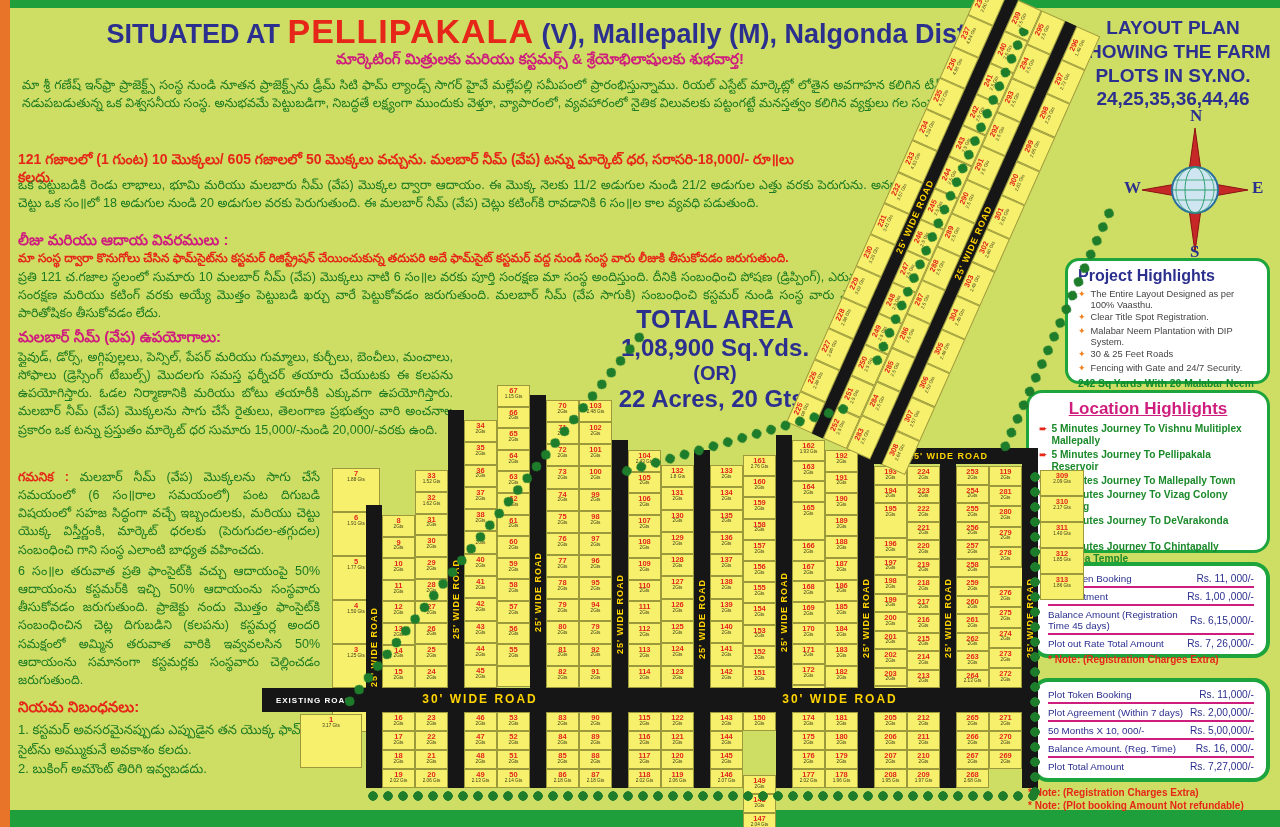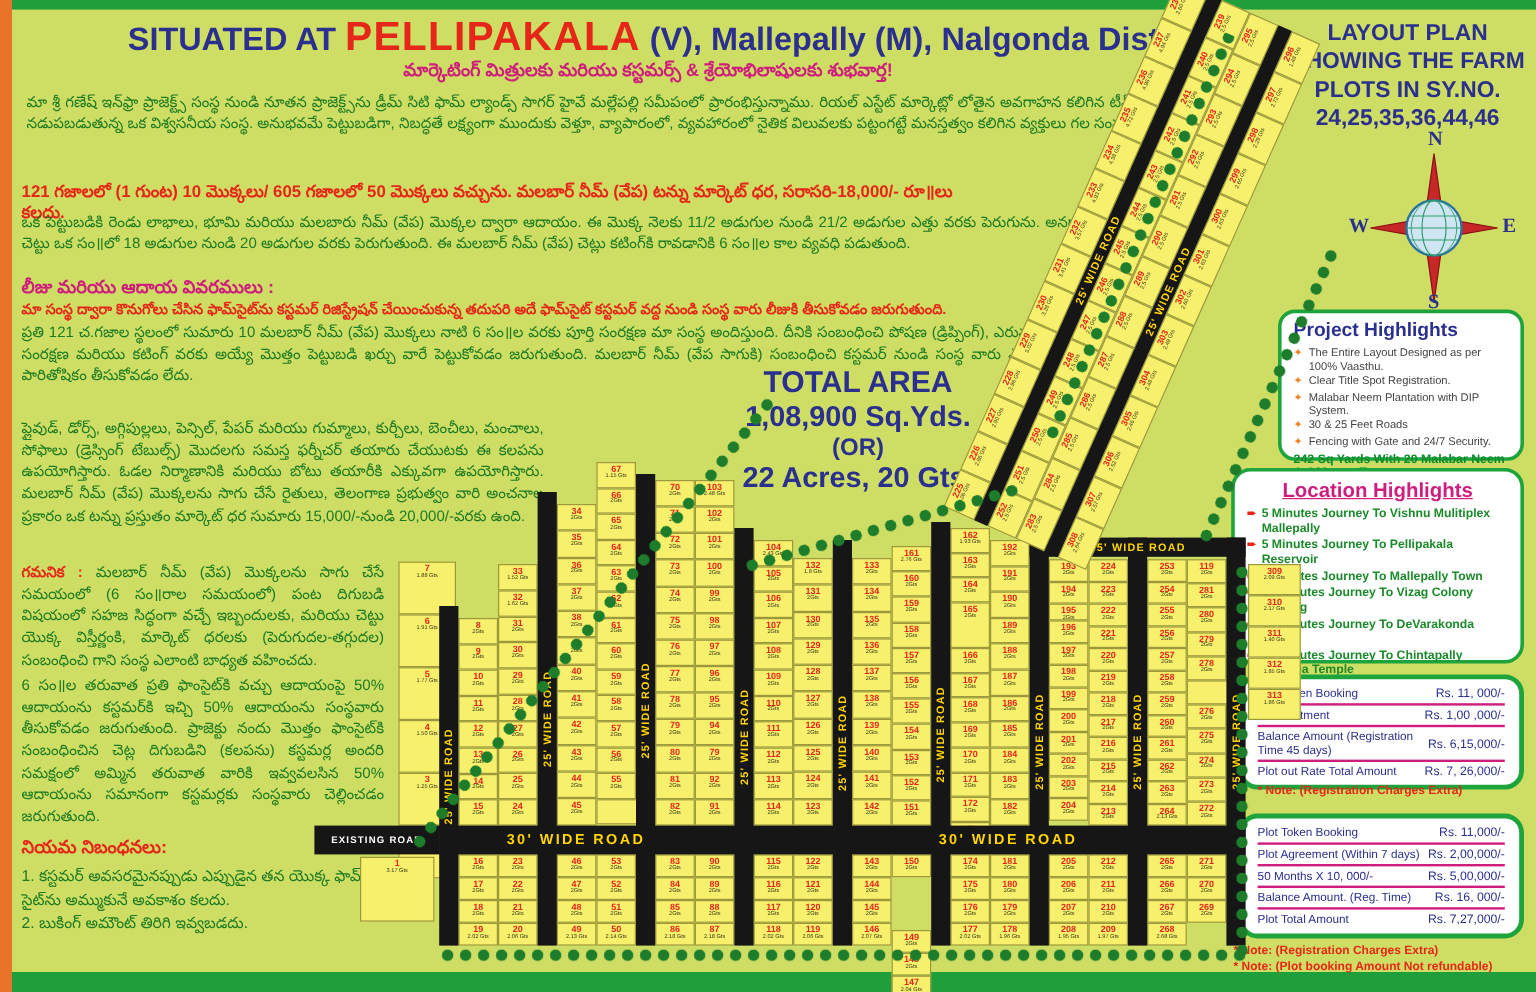--- a/index.html
+++ b/index.html
@@ -94,20 +94,21 @@
     <span class="t-navy">SITUATED AT </span><span class="t-red">PELLIPAKALA</span><span class="t-navy"> (V), Mallepally (M), Nalgonda Dist.</span>
   </div>
   <div class="abs" id="subtitle">మార్కెటింగ్ మిత్రులకు మరియు కస్టమర్స్ &amp; శ్రేయోభిలాషులకు శుభవార్త!</div>
 
   <div class="abs tel" id="p1">మా శ్రీ గణేష్ ఇన్‌ఫ్రా ప్రాజెక్ట్స్ సంస్థ నుండి నూతన ప్రాజెక్ట్స్‌ను డ్రీమ్ సిటి ఫామ్ ల్యాండ్స్ సాగర్ హైవే మల్లేపల్లి సమీపంలో ప్రారంభిస్తున్నాము. రియల్ ఎస్టేట్ మార్కెట్లో లోతైన అవగాహన కలిగిన టీమ్ ద్వారా నడుపబడుతున్న ఒక విశ్వసనీయ సంస్థ. అనుభవమే పెట్టుబడిగా, నిబద్ధతే లక్ష్యంగా ముందుకు వెళ్తూ, వ్యాపారంలో, వ్యవహారంలో నైతిక విలువలకు పట్టంగట్టే మనస్తత్వం కలిగిన వ్యక్తులు గల సంస్థ ఇది.</div>
   <div class="abs" id="headline">121 గజాలలో (1 గుంట) 10 మొక్కలు/ 605 గజాలలో 50 మొక్కలు వచ్చును. మలబార్ నీమ్ (వేప) టన్ను మార్కెట్ ధర, సరాసరి-18,000/- రూ॥లు కలదు.</div>
   <div class="abs tel" id="p2">ఒక పెట్టుబడికి రెండు లాభాలు, భూమి మరియు మలబారు నీమ్ (వేప) మొక్కల ద్వారా ఆదాయం. ఈ మొక్క నెలకు 11/2 అడుగుల నుండి 21/2 అడుగుల ఎత్తు వరకు పెరుగును. అనగా ఈ చెట్టు ఒక సం॥లో 18 అడుగుల నుండి 20 అడుగుల వరకు పెరుగుతుంది. ఈ మలబార్ నీమ్ (వేప) చెట్లు కటింగ్‌కి రావడానికి 6 సం॥ల కాల వ్యవధి పడుతుంది.</div>
   <div class="abs" id="lease-sub">మా సంస్థ ద్వారా కొనుగోలు చేసిన ఫామ్‌సైట్‌ను కస్టమర్ రిజిస్ట్రేషన్ చేయించుకున్న తదుపరి అదే ఫామ్‌సైట్ కస్టమర్ వద్ద నుండి సంస్థ వారు లీజుకి తీసుకోవడం జరుగుతుంది.</div>
   <div class="abs tel-mag" id="lease-head">లీజు మరియు ఆదాయ వివరములు :</div>
   <div class="abs tel" id="lease-p">ప్రతి 121 చ.గజాల స్థలంలో సుమారు 10 మలబార్ నీమ్ (వేప) మొక్కలు నాటి 6 సం॥ల వరకు పూర్తి సంరక్షణ మా సంస్థ అందిస్తుంది. దీనికి సంబంధించి పోషణ (డ్రిప్పింగ్), ఎరువులు, సంరక్షణ మరియు కటింగ్ వరకు అయ్యే మొత్తం పెట్టుబడి ఖర్చు వారే పెట్టుకోవడం జరుగుతుంది. మలబార్ నీమ్ (వేప సాగుకి) సంబంధించి కస్టమర్ నుండి సంస్థ వారు ఎలాంటి పారితోషికం తీసుకోవడం లేదు.</div>
+  <div class="abs tel-mag" id="uses-head">మలబార్ నీమ్ (వేప) ఉపయోగాలు:</div>
   <div class="abs tel" id="uses-p">ప్లైవుడ్, డోర్స్, అగ్గిపుల్లలు, పెన్సిల్, పేపర్ మరియు గుమ్మాలు, కుర్చీలు, బెంచీలు, మంచాలు, సోఫాలు (డ్రెస్సింగ్ టేబుల్స్) మొదలగు సమస్త ఫర్నీచర్ తయారు చేయుటకు ఈ కలపను ఉపయోగిస్తారు. ఓడల నిర్మాణానికి మరియు బోటు తయారీకి ఎక్కువగా ఉపయోగిస్తారు. మలబార్ నీమ్ (వేప) మొక్కలను సాగు చేసే రైతులు, తెలంగాణ ప్రభుత్వం వారి అంచనాల ప్రకారం ఒక టన్ను ప్రస్తుతం మార్కెట్ ధర సుమారు 15,000/-నుండి 20,000/-వరకు ఉంది.</div>
   <div class="abs tel" id="gam-p">
     <span class="tel-red">గమనిక :</span>
     <span>మలబార్ నీమ్ (వేప) మొక్కలను సాగు చేసే సమయంలో (6 సం॥రాల సమయంలో) పంట దిగుబడి విషయంలో సహజ సిద్ధంగా వచ్చే ఇబ్బందులకు, మరియు చెట్టు యొక్క విస్తీర్ణంకి, మార్కెట్ ధరలకు (పెరుగుదల-తగ్గుదల) సంబంధించి గాని సంస్థ ఎలాంటి బాధ్యత వహించదు.</span>
   </div>
   <div class="abs tel" id="income-p">6 సం॥ల తరువాత ప్రతి ఫాంసైట్‌కి వచ్చు ఆదాయంపై 50% ఆదాయంను కస్టమర్‌కి ఇచ్చి 50% ఆదాయంను సంస్థవారు తీసుకోవడం జరుగుతుంది. ప్రాజెక్టు నందు మొత్తం ఫాంసైట్‌కి సంబంధించిన చెట్ల దిగుబడిని (కలపను) కస్టమర్ల అందరి సమక్షంలో అమ్మిన తరువాత వారికి ఇవ్వవలసిన 50% ఆదాయంను సమానంగా కస్టమర్లకు సంస్థవారు చెల్లించడం జరుగుతుంది.</div>
   <div class="abs tel-mag" id="terms-head" style="color:#e62619;">నియమ నిబంధనలు:</div>
   <div class="abs" id="terms">
       <div class="titem">1. కస్టమర్ అవసరమైనప్పుడు ఎప్పుడైన తన యొక్క ఫామ్ సైట్‌ను అమ్ముకునే అవకాశం కలదు.</div>
       <div class="titem">2. బుకింగ్ అమౌంట్ తిరిగి ఇవ్వబడదు.</div>
@@ -823,21 +824,21 @@
       </div>
       <div class="pcol" style="left: 874px; top: 466px; width: 33px;">
         <div class="cell" style="height: 18.5px;">
           <div class="pnum">193</div>
           <div class="parea">2Gts</div>
         </div>
         <div class="cell" style="height: 18.5px;">
           <div class="pnum">194</div>
           <div class="parea">2Gts</div>
         </div>
-        <div class="cell" style="height: 14px;">
+        <div class="cell" style="height: 35px;">
           <div class="pnum">195</div>
           <div class="parea">2Gts</div>
         </div>
         <div class="cell" style="height: 18.5px;">
           <div class="pnum">196</div>
           <div class="parea">2Gts</div>
         </div>
         <div class="cell" style="height: 18.5px;">
           <div class="pnum">197</div>
           <div class="parea">2Gts</div>

